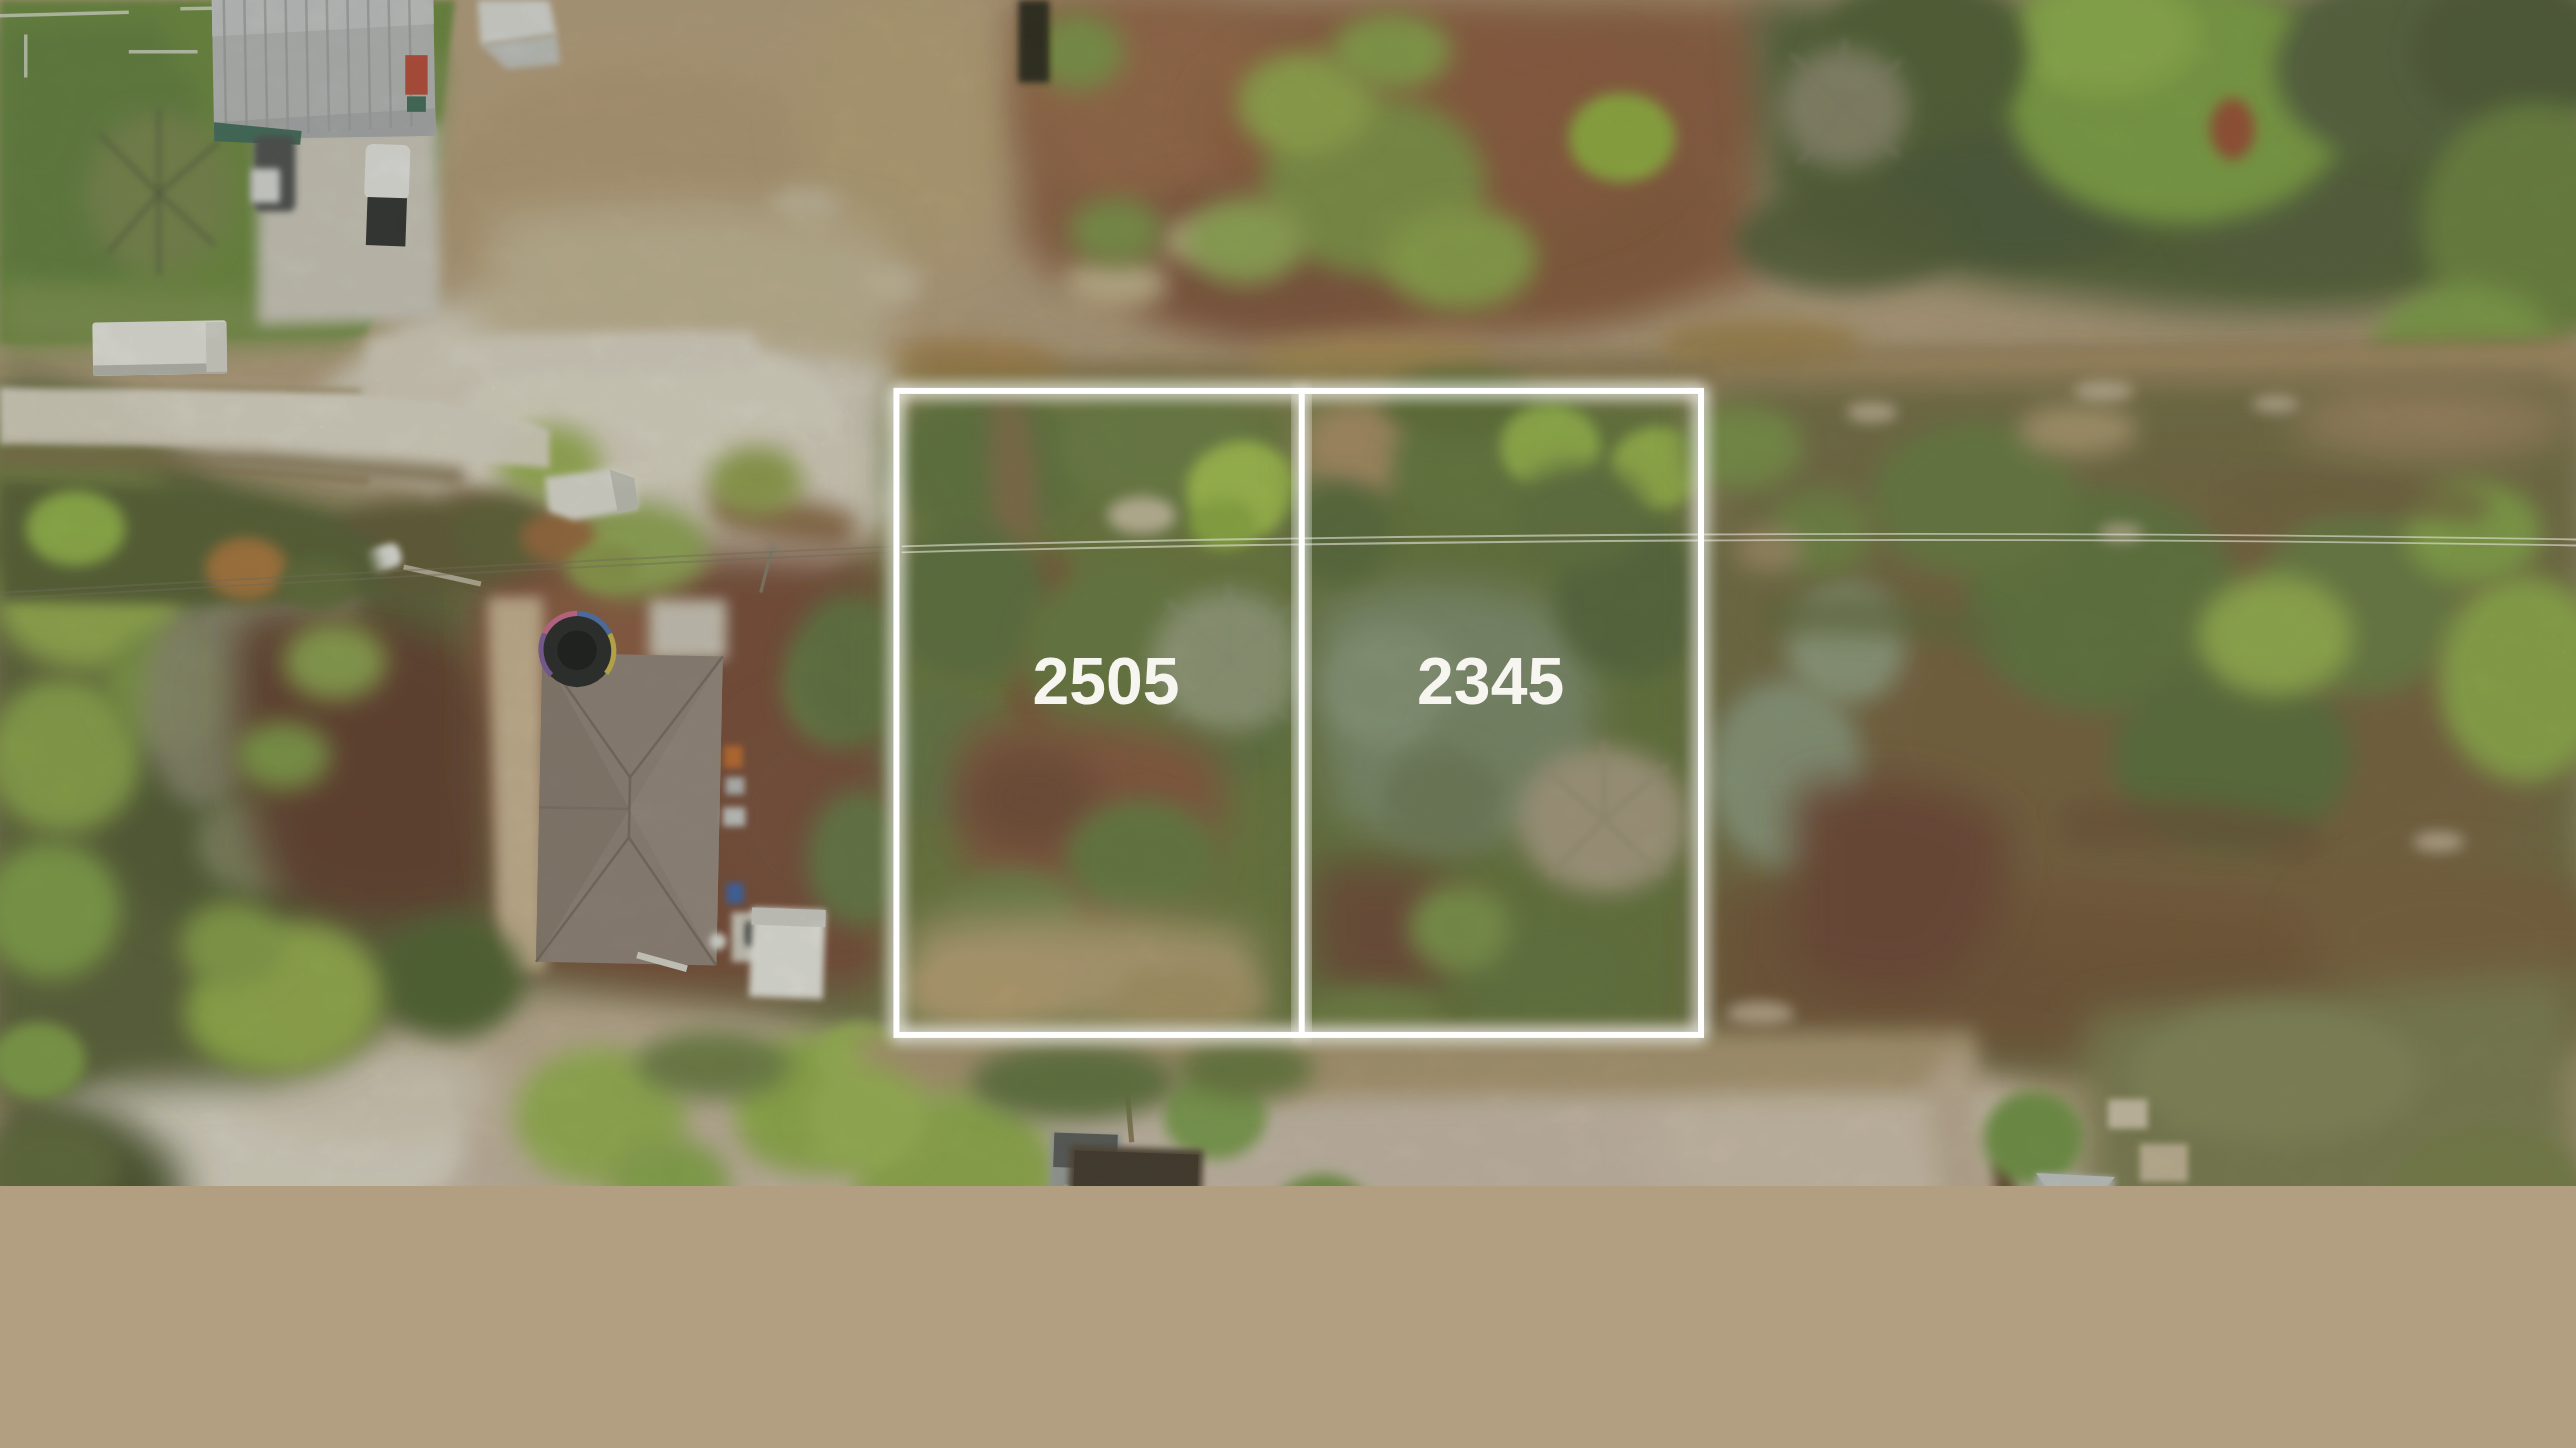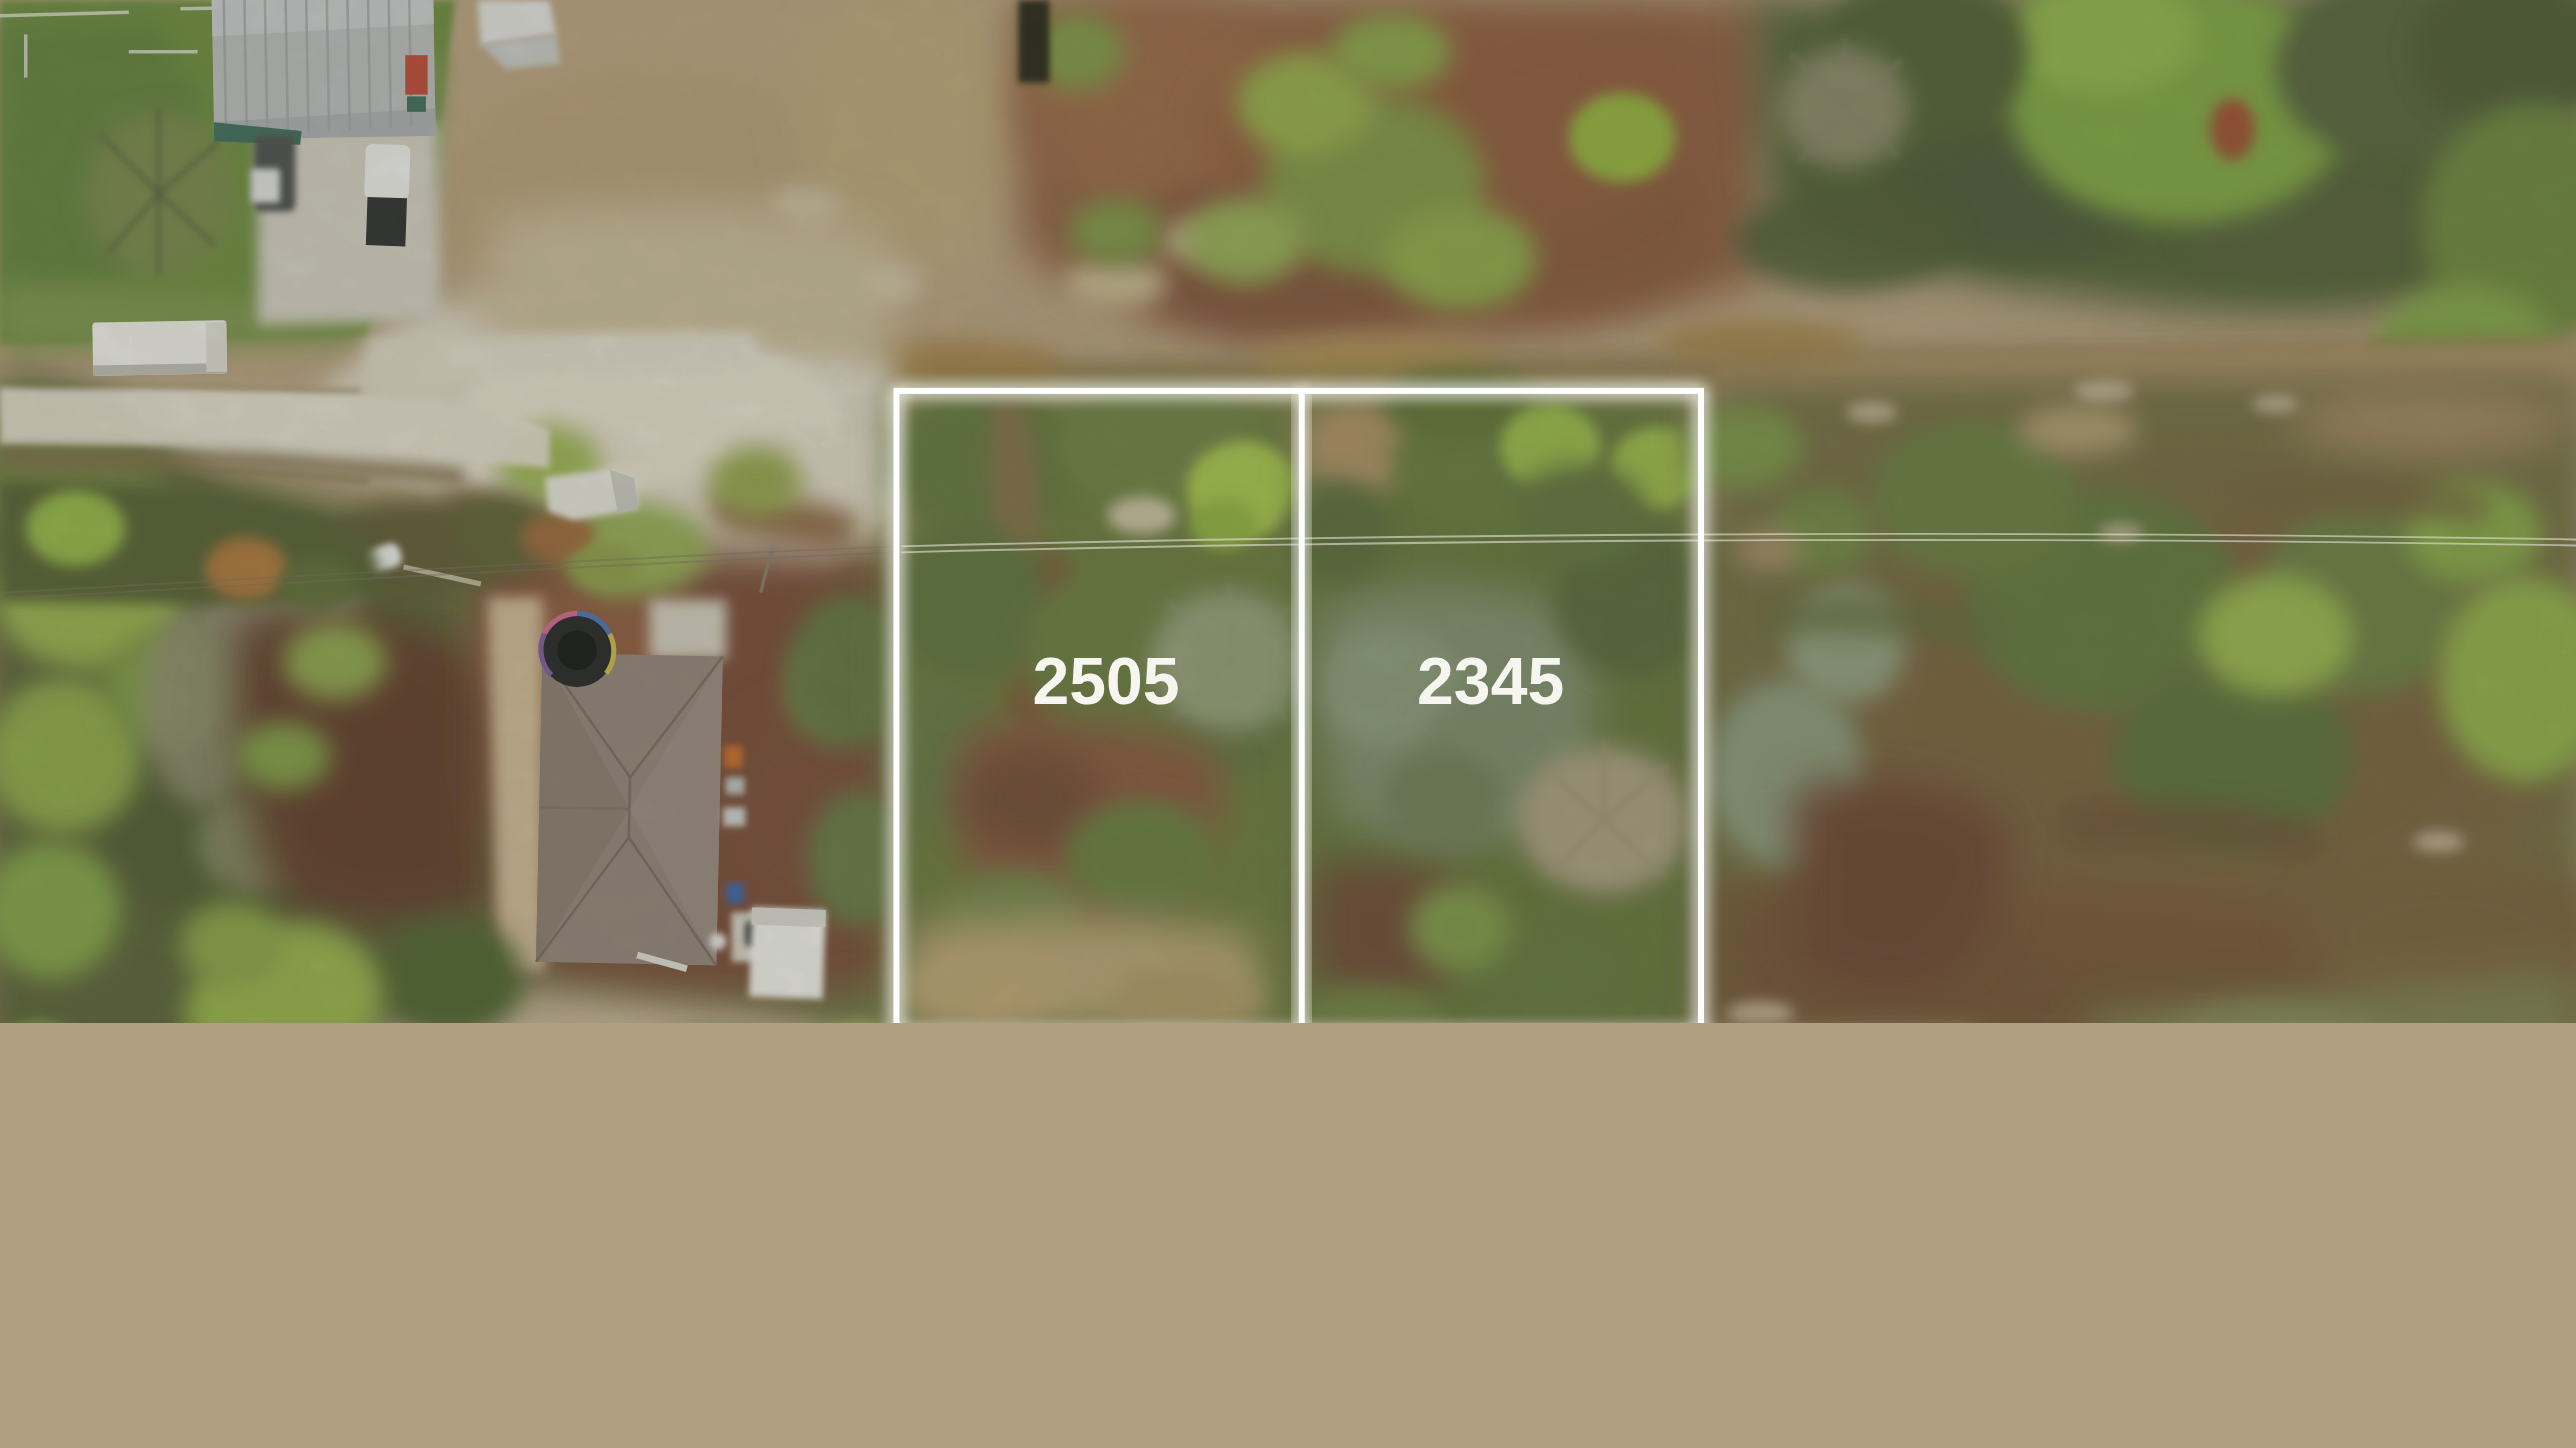--- a/index.html
+++ b/index.html
@@ -1,16 +1,16 @@
 <!DOCTYPE html>
 <html style="font-size:13.7px"><head>
 <meta charset="utf-8">
 <style>
 html,body{margin:0;padding:0;background:#b29e80;}
-#stage{position:relative;width:2576px;height:1023px;overflow:hidden;font-family:"Liberation Sans",sans-serif;}
+#stage{position:relative;width:2576px;height:1186px;overflow:hidden;font-family:"Liberation Sans",sans-serif;}
 svg{display:block;}
 </style>
 </head>
 <body>
 <div id="stage">
 <svg width="2576" height="1449" viewBox="0 0 3000 1687" xmlns="http://www.w3.org/2000/svg">
 <defs>
 <filter id="b4" x="-60%" y="-60%" width="220%" height="220%">
           <feGaussianBlur stdDeviation="4"></feGaussianBlur>
         </filter>

